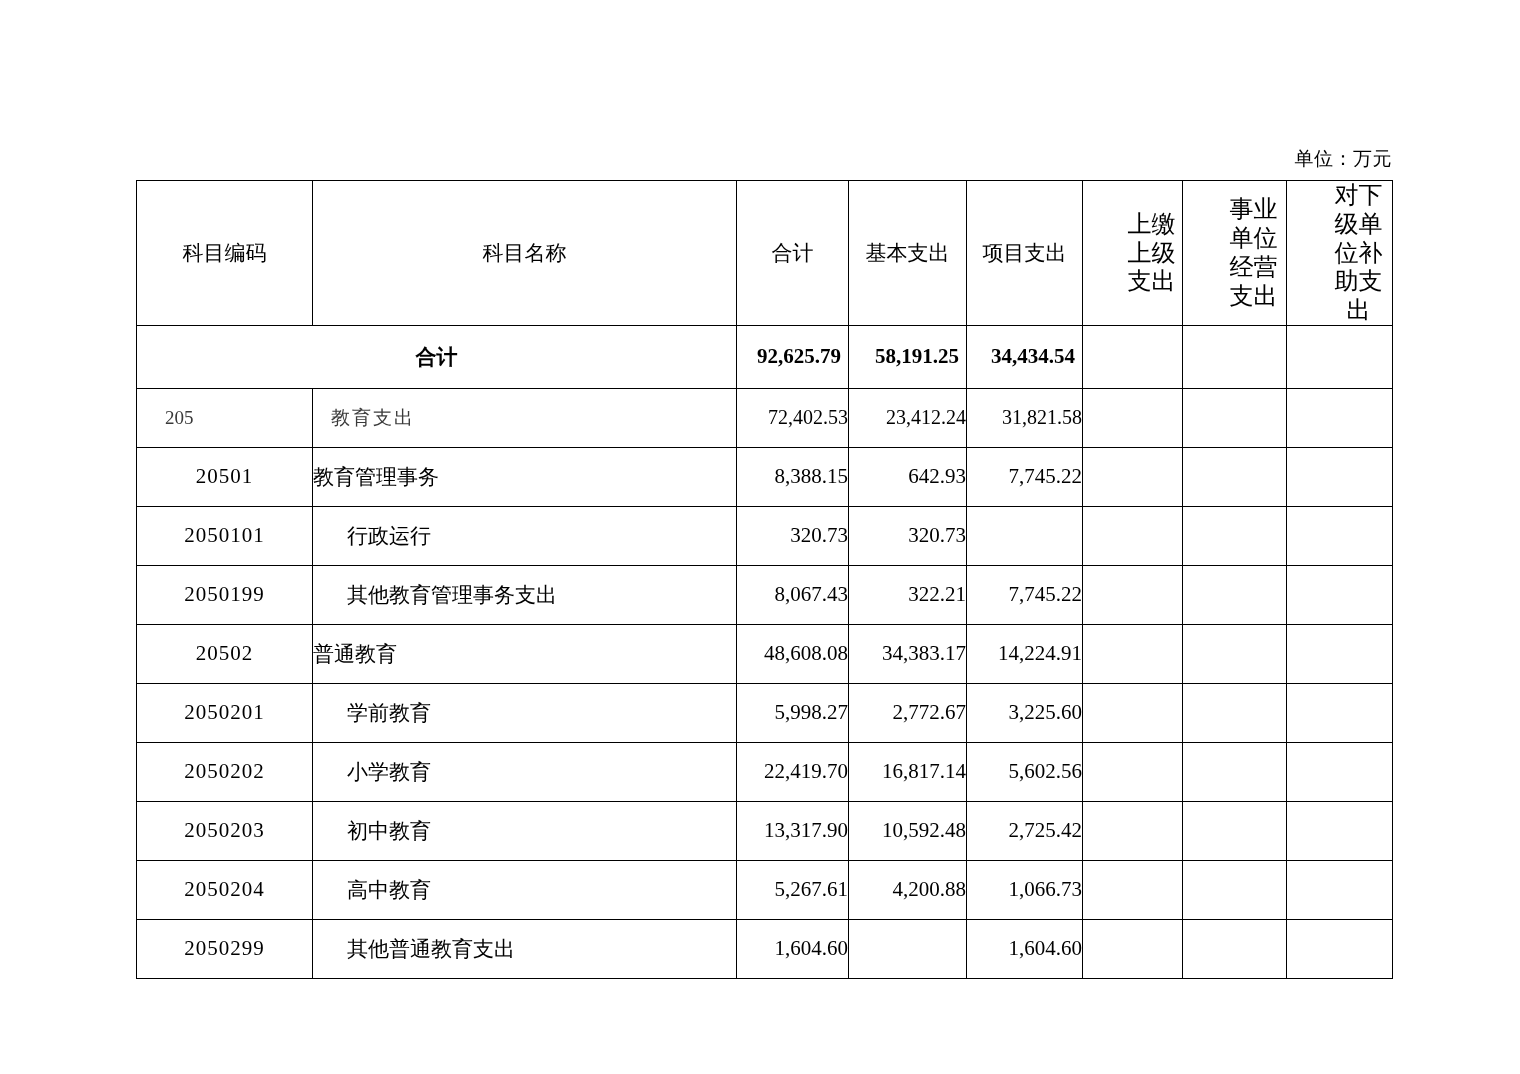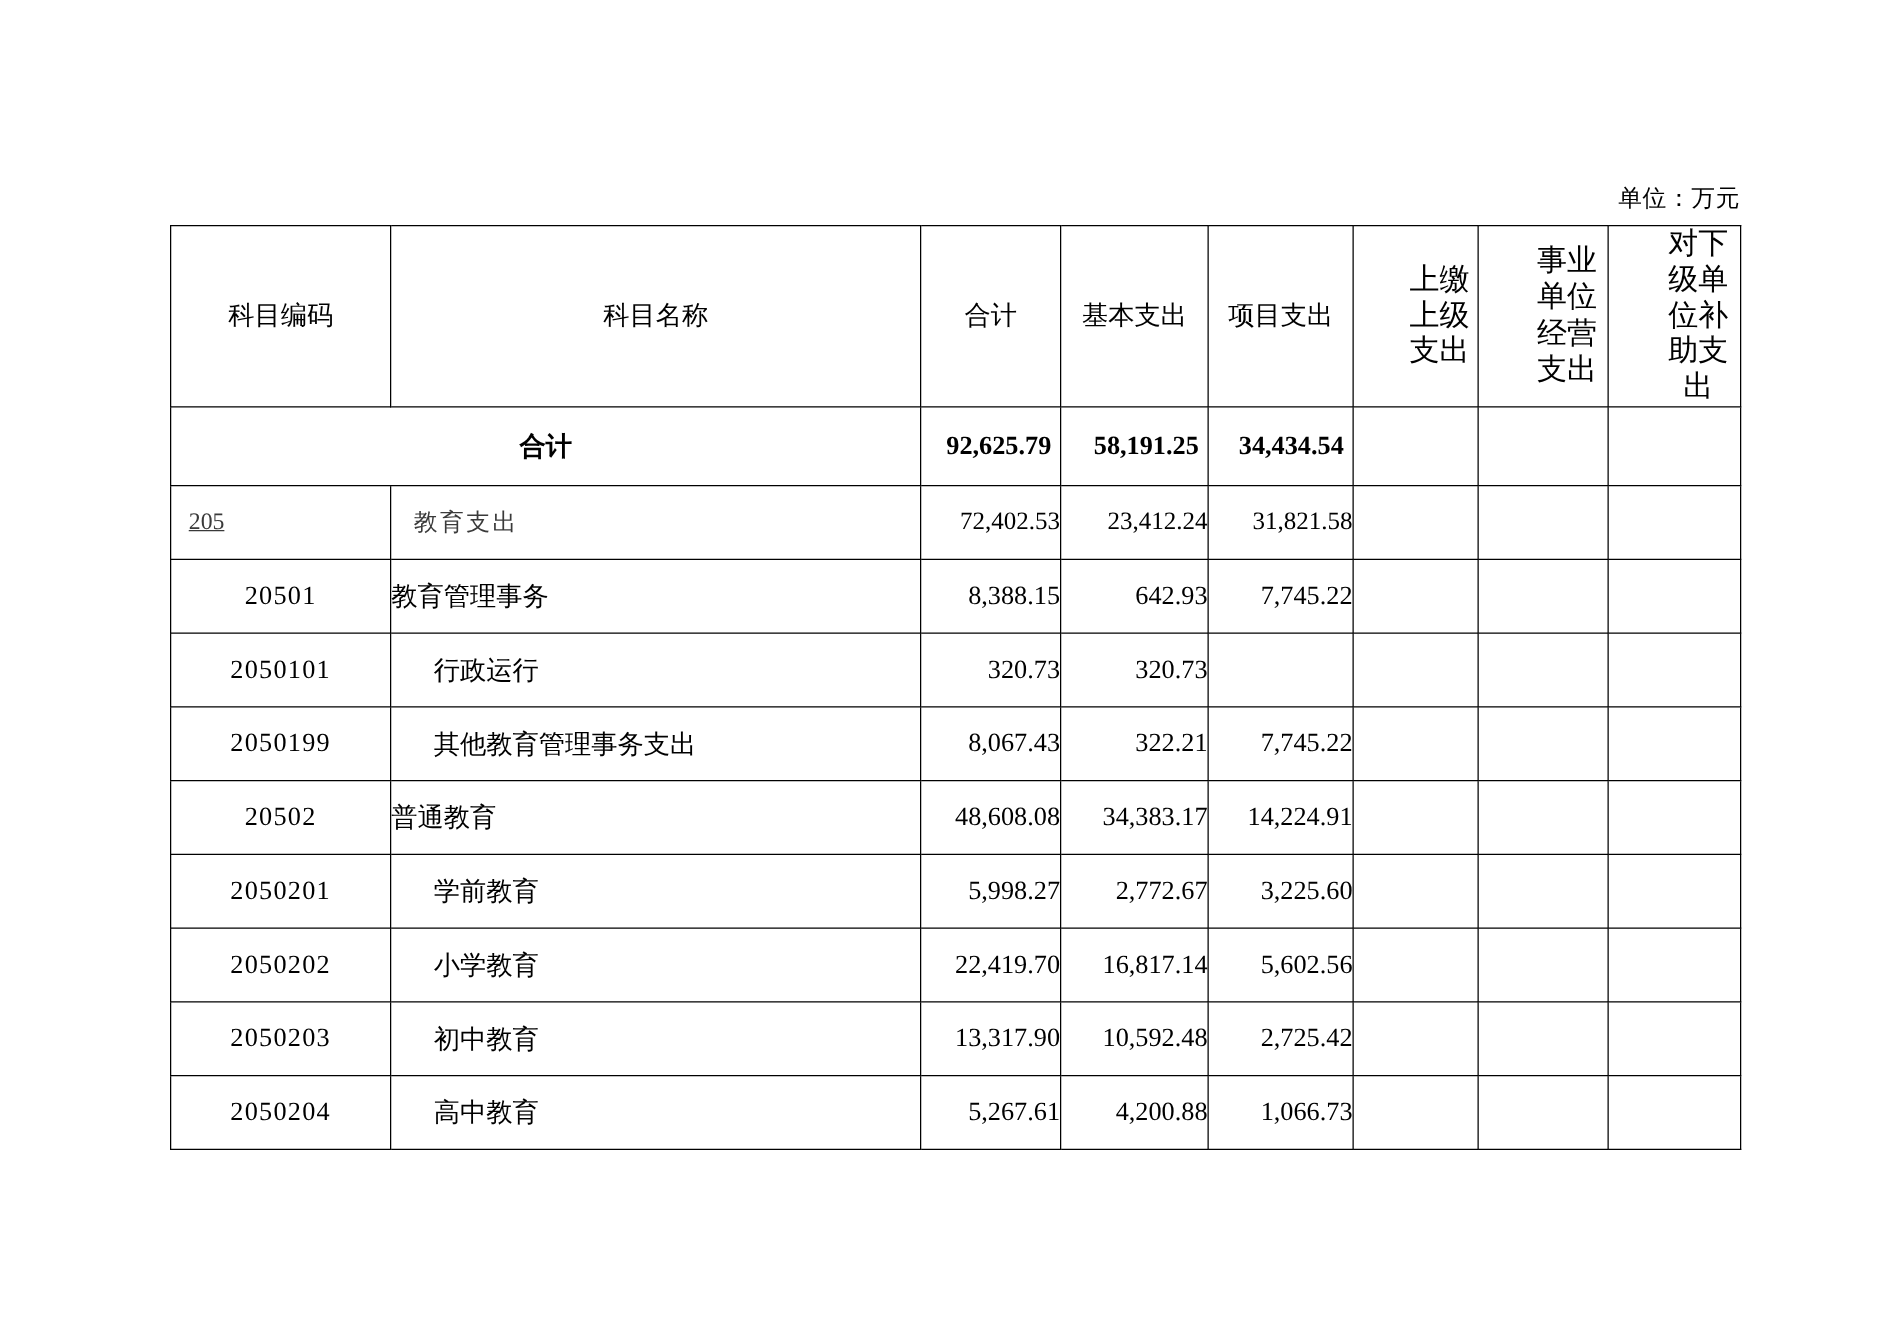--- a/index.html
+++ b/index.html
@@ -89,23 +89,22 @@
   td.code {
     text-align: center;
     font-size: 21px;
     font-family: "Liberation Serif", serif;
     letter-spacing: 1px;
   }
   td.code.lvl0 {
     font-size: 19px;
     color: #3a3a3a;
     text-align: left;
-    padding-left: 14px;
+    padding-left: 28px;
     letter-spacing: 0;
-    text-decoration: underline;
   }
   td.name {
     font-size: 21px;
     font-family: "Liberation Sans", sans-serif;
     padding-left: 20px;
   }
   td.name.lvl0 {
     font-size: 19px;
     color: #3a3a3a;
     padding-left: 18px;
@@ -258,16 +257,26 @@
         <td class="code">2050204</td>
         <td class="name lvl2">高中教育</td>
         <td class="num">5,267.61</td>
         <td class="num">4,200.88</td>
         <td class="num">1,066.73</td>
         <td class="num"></td>
         <td class="num"></td>
         <td class="num"></td>
       </tr>
 
+      <tr>
+        <td class="code">2050299</td>
+        <td class="name lvl2">其他普通教育支出</td>
+        <td class="num">1,604.60</td>
+        <td class="num"></td>
+        <td class="num">1,604.60</td>
+        <td class="num"></td>
+        <td class="num"></td>
+        <td class="num"></td>
+      </tr>
     </tbody>
   </table>
 
 </div>
 
 </body></html>

